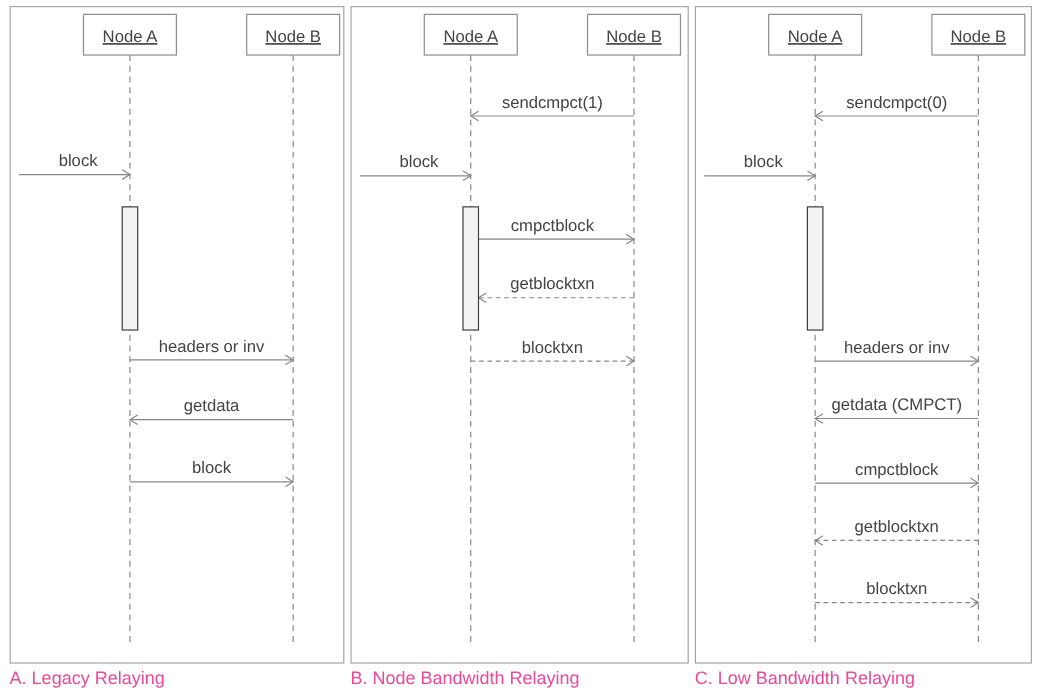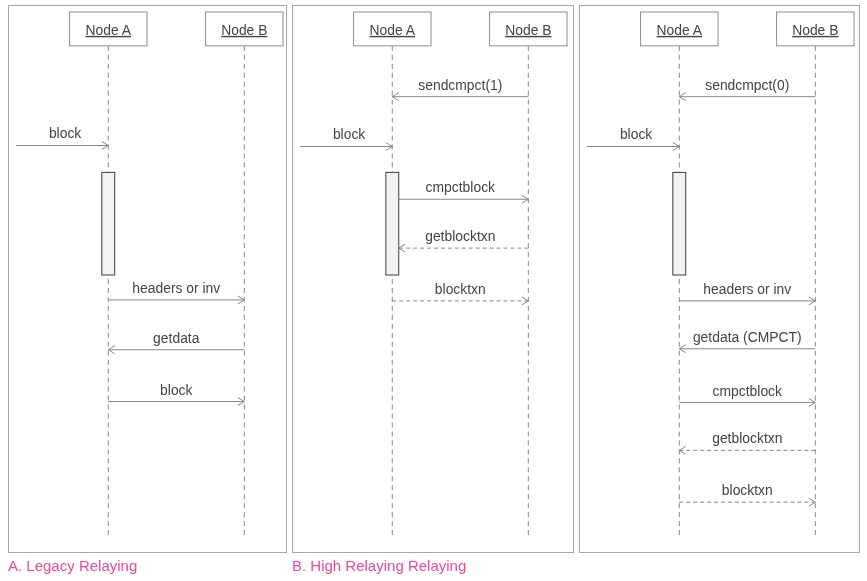--- a/index.html
+++ b/index.html
@@ -98,21 +98,21 @@
             <text x="168.5" y="236" fill="#444444" font-size="14" text-anchor="middle">getblocktxn</text>
             <line x1="100" y1="296" x2="237" y2="296" stroke="#878787" stroke-width="1" marker-end="url(#arrow-1)" stroke-dasharray="4,3"></line>
             <text x="168.5" y="289" fill="#444444" font-size="14" text-anchor="middle">blocktxn</text>
             <rect x="93.5" y="167" width="13" height="103" fill="#f2f2f2" stroke="#3d3d3d" stroke-width="1"></rect>
             <rect x="61" y="6" width="78" height="34" fill="#ffffff" stroke="#8c8c8c" stroke-width="1"></rect>
             <text x="100" y="29" fill="#444444" font-size="14" text-anchor="middle" text-decoration="underline">Node A</text>
             <rect x="198" y="6" width="78" height="34" fill="#ffffff" stroke="#8c8c8c" stroke-width="1"></rect>
             <text x="237" y="29" fill="#444444" font-size="14" text-anchor="middle" text-decoration="underline">Node B</text>
           </svg>
       </div>
-      <div class="panel-caption">B. High Relaying Relaying</div>
+      <div class="panel-caption">B. Node Bandwidth Relaying</div>
     </section>
 
     <section class="panel" style="width: 281px;">
       <div class="panel-frame">
         <svg viewBox="0 0 281 548" preserveAspectRatio="none">
             <defs>
               <marker id="arrow-2" markerWidth="12" markerHeight="12" refX="9" refY="6" orient="auto" markerUnits="userSpaceOnUse">
                 <path d="M2.5,2 L9,6 L2.5,10" fill="none" stroke="#878787" stroke-width="1"></path>
               </marker>
             </defs>
@@ -132,16 +132,17 @@
             <text x="168.5" y="439" fill="#444444" font-size="14" text-anchor="middle">getblocktxn</text>
             <line x1="100" y1="498" x2="237" y2="498" stroke="#878787" stroke-width="1" marker-end="url(#arrow-2)" stroke-dasharray="4,3"></line>
             <text x="168.5" y="491" fill="#444444" font-size="14" text-anchor="middle">blocktxn</text>
             <rect x="93.5" y="167" width="13" height="103" fill="#f2f2f2" stroke="#3d3d3d" stroke-width="1"></rect>
             <rect x="61" y="6" width="78" height="34" fill="#ffffff" stroke="#8c8c8c" stroke-width="1"></rect>
             <text x="100" y="29" fill="#444444" font-size="14" text-anchor="middle" text-decoration="underline">Node A</text>
             <rect x="198" y="6" width="78" height="34" fill="#ffffff" stroke="#8c8c8c" stroke-width="1"></rect>
             <text x="237" y="29" fill="#444444" font-size="14" text-anchor="middle" text-decoration="underline">Node B</text>
           </svg>
       </div>
+      <div class="panel-caption">C. Low Bandwidth Relaying</div>
     </section>
 
   </div>
 </div>
 
 </body></html>

